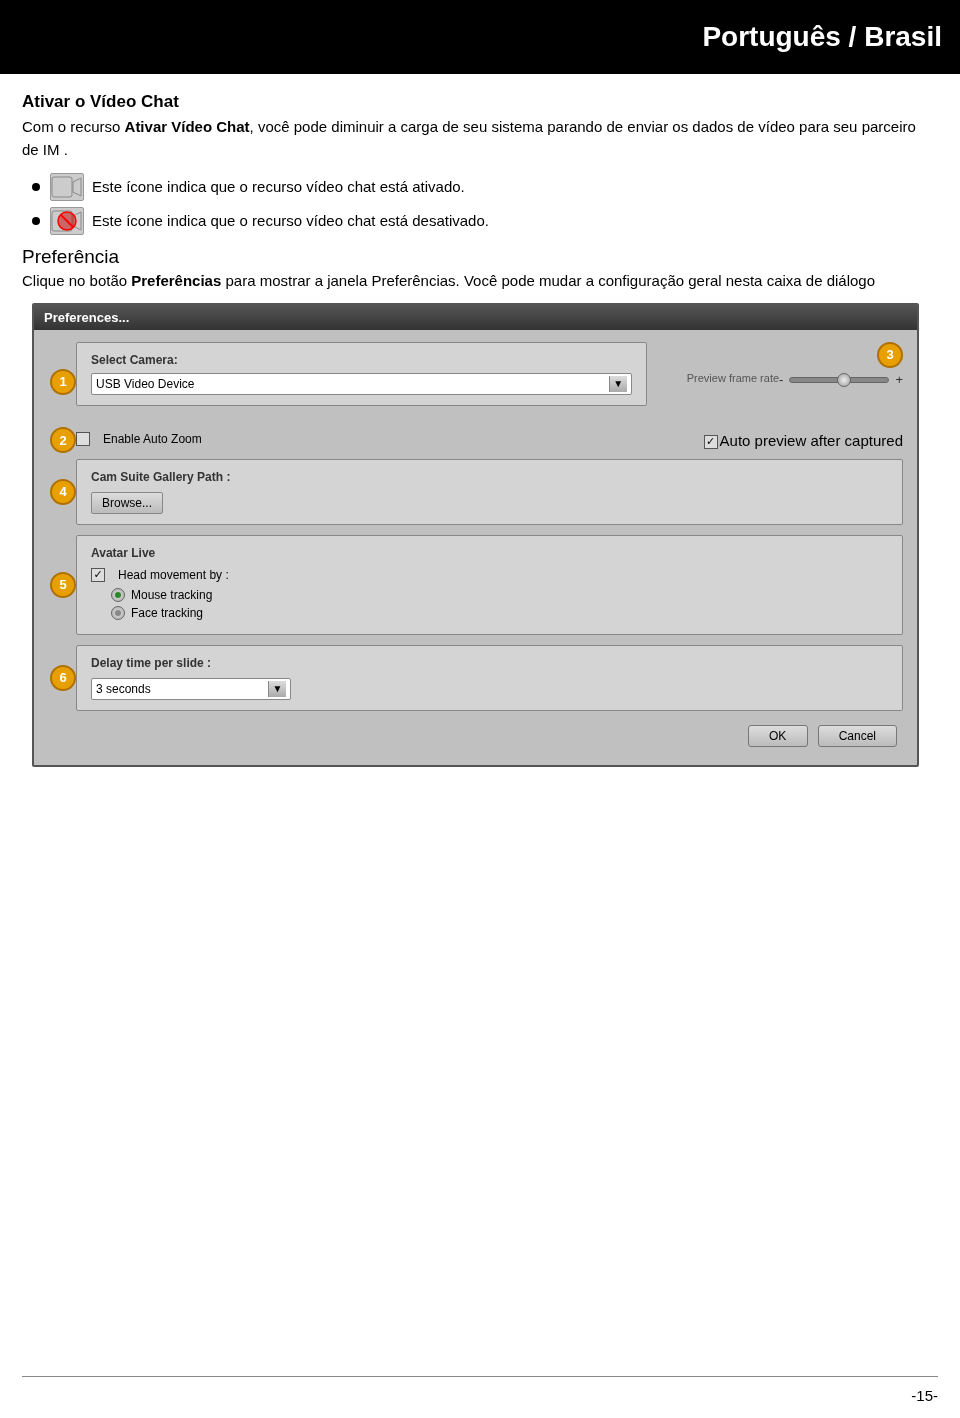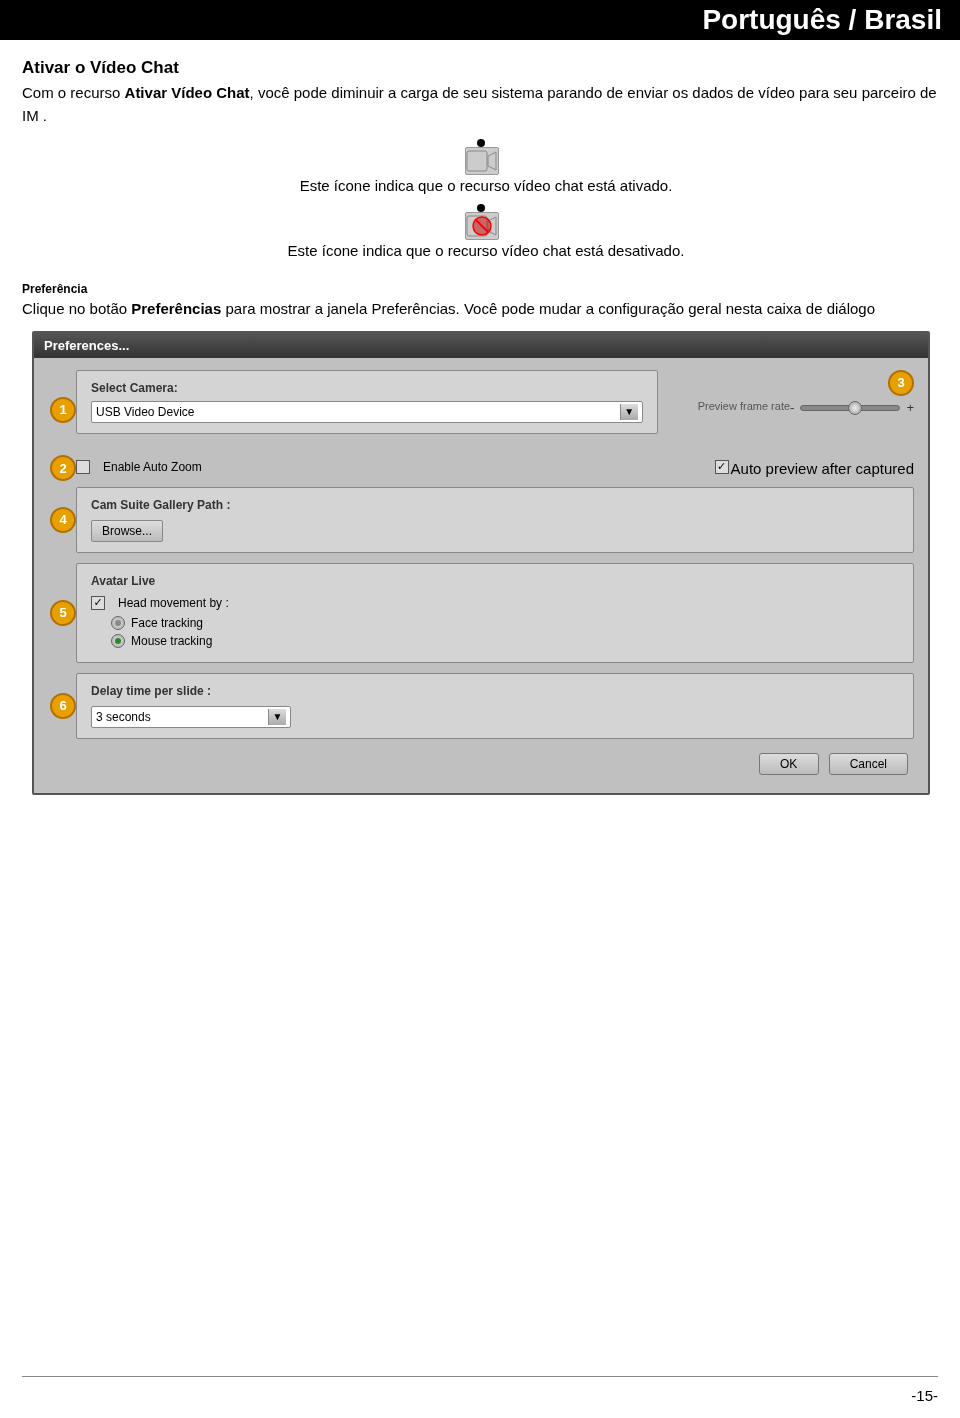--- a/index.html
+++ b/index.html
@@ -11,24 +11,24 @@
       width: 960px;
       min-height: 1418px;
       position: relative;
     }
     .header-bar {
       background: #000;
       color: #fff;
       font-size: 28px;
       font-weight: bold;
       text-align: right;
-      padding: 4px 18px;
+      padding: 21px 18px;
     }
     .main-content {
-      padding: 18px 20px 10px 22px;
+      padding: 18px 31px 10px 22px;
     }
     .section-title {
       font-size: 17px;
       font-weight: bold;
       margin-bottom: 4px;
     }
     .section-body {
       font-size: 15px;
       margin-bottom: 12px;
       line-height: 1.5;
@@ -37,21 +37,20 @@
       list-style: none;
       margin-left: 10px;
       margin-bottom: 10px;
     }
     .bullet-list li {
       display: flex;
       align-items: center;
       margin-bottom: 6px;
       font-size: 15px;
       line-height: 1.5;
-      flex-direction: column;
     }
     .bullet-dot {
       width: 8px;
       height: 8px;
       background: #000;
       border-radius: 50%;
       margin-right: 10px;
       flex-shrink: 0;
     }
     .icon-img {
@@ -73,23 +72,23 @@
     }
     .vchat-disabled-icon {
       background: #ccc;
       border: 1px solid #999;
       border-radius: 2px;
       font-size: 18px;
       color: #333;
       position: relative;
     }
     .pref-section-title {
-      font-size: 12px;
-      font-weight: bold;
-      margin-top: 20px;
+      font-size: 19px;
+      font-weight: normal;
+      margin-top: 11px;
       margin-bottom: 2px;
     }
     .pref-section-body {
       font-size: 15px;
       line-height: 1.5;
       margin-bottom: 10px;
     }
 
     
     .dialog-wrapper {
@@ -414,21 +413,21 @@
         </div>
 
         <div style="display:flex; gap:10px; margin-bottom:10px; position:relative;">
           <div style="flex:1; position:relative;">
             <div class="circle-number" style="left:-26px; top:50%; transform:translateY(-50%);">2</div>
             <div class="checkbox-item">
               <div class="cb-box"></div>
               <span>Enable Auto Zoom</span>
             </div>
           </div>
-          <div style="display:flex; align-items:flex-start; gap:2px;">
+          <div style="display:flex; align-items:flex-end; gap:2px;">
             <div class="cb-box cb-checked"></div>
             <span>Auto preview after captured</span>
           </div>
         </div>
 
         <div style="position:relative; margin-bottom:10px;">
           <div class="circle-number" style="left:-26px; top:50%; transform:translateY(-50%);">4</div>
           <div class="dialog-section">
             <div class="dialog-section-title">Cam Suite Gallery Path :</div>
             <div style="display:flex; align-items:center; gap:8px;">
@@ -439,30 +438,30 @@
 
         <div style="position:relative; margin-bottom:10px;">
           <div class="circle-number" style="left:-26px; top:50%; transform:translateY(-50%);">5</div>
           <div class="dialog-section">
             <div class="dialog-section-title">Avatar Live</div>
             <div class="checkbox-item" style="margin-bottom:6px;">
               <div class="cb-box cb-checked"></div>
               <span>Head movement by :</span>
             </div>
             <div class="radio-item" style="margin-left:20px;">
+              <div class="radio-btn radio-selected">
+                <div class="radio-inner"></div>
+              </div>
+              <span>Mouse tracking</span>
+            </div>
+            <div class="radio-item" style="margin-left:20px;">
               <div class="radio-btn radio-disabled">
                 <div class="radio-inner"></div>
               </div>
               <span>Face tracking</span>
-            </div>
-            <div class="radio-item" style="margin-left:20px;">
-              <div class="radio-btn radio-selected">
-                <div class="radio-inner"></div>
-              </div>
-              <span>Mouse tracking</span>
             </div>
           </div>
         </div>
 
         <div style="position:relative; margin-bottom:10px;">
           <div class="circle-number" style="left:-26px; top:50%; transform:translateY(-50%);">6</div>
           <div class="dialog-section">
             <div class="dialog-section-title">Delay time per slide :</div>
             <div class="delay-dropdown">
               <span class="dropdown-text">3 seconds</span>

